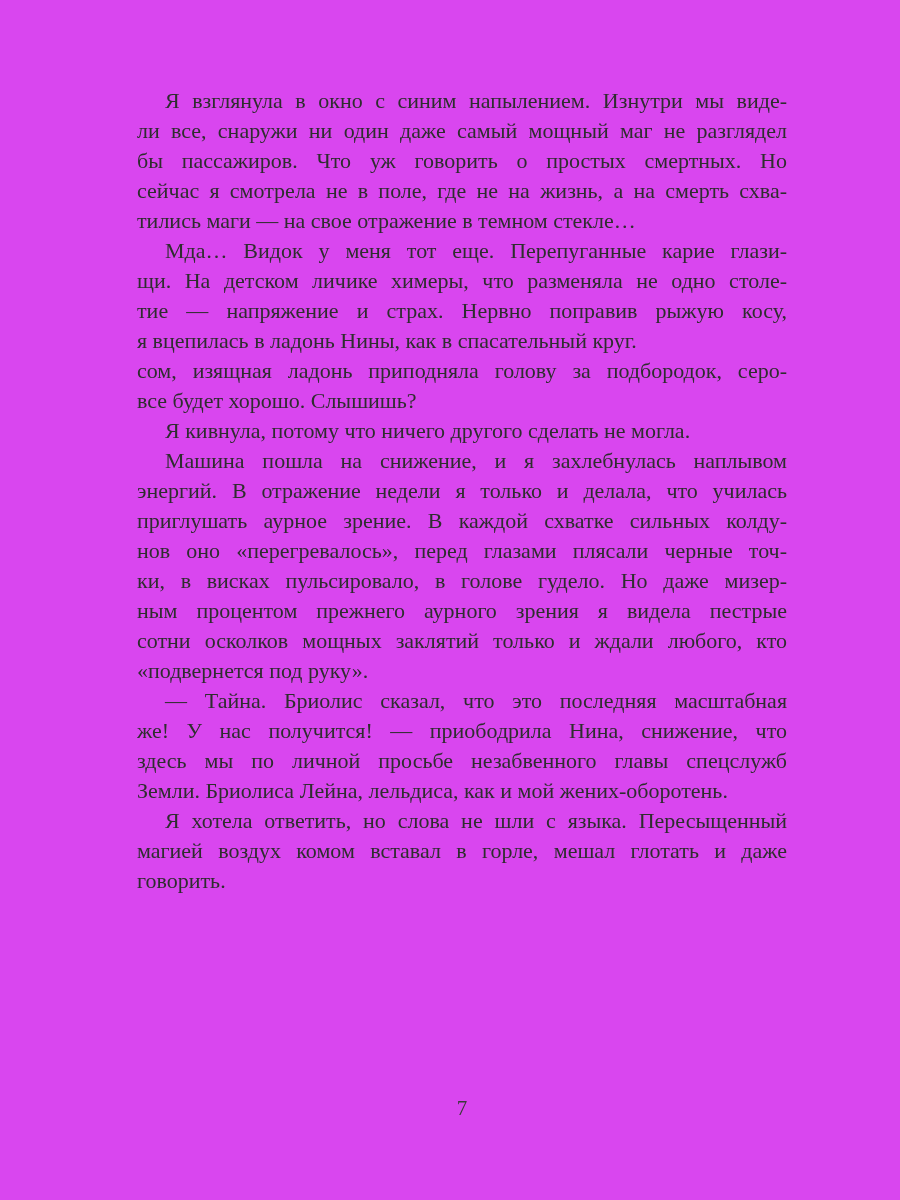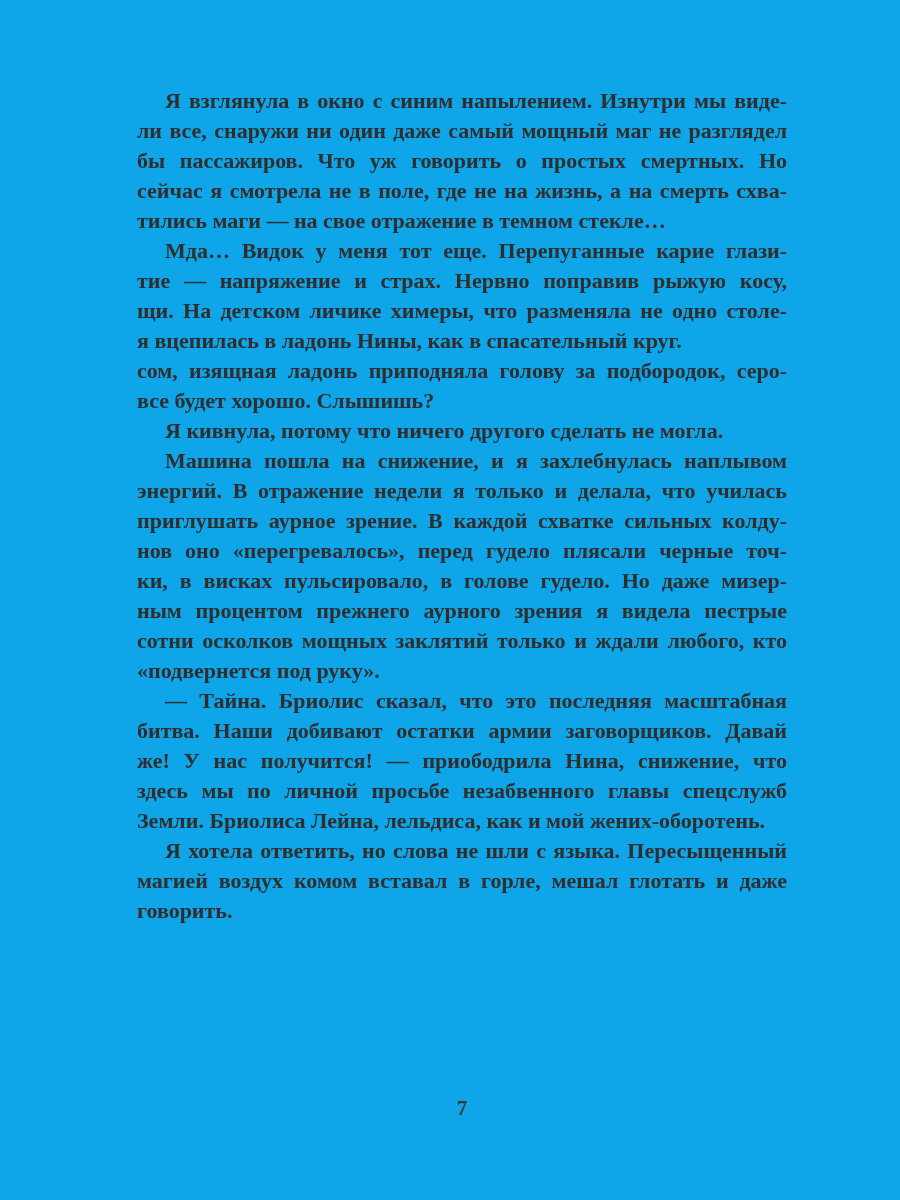--- a/index.html
+++ b/index.html
@@ -10,22 +10,21 @@
     width: 900px;
     height: 1200px;
     background: #fdfdfd;
     font-family: "Liberation Serif", "DejaVu Serif", serif;
     position: relative;
     overflow: hidden;
   }
   .page {
     position: absolute;
     inset: 0;
-    background: #0ea5e9;
-    font-weight: bold;
+    background: #d946ef;
   }
   .text-block {
     position: absolute;
     left: 137px;
     top: 86px;
     width: 650px;
     color: #2e2e2e;
     font-size: 22px;
     line-height: 30px;
   }
@@ -67,49 +66,48 @@
     <div class="paragraph">
       <div class="line indent">Я взглянула в окно с синим напылением. Изнутри мы виде-</div>
       <div class="line">ли все, снаружи ни один даже самый мощный маг не разглядел</div>
       <div class="line">бы пассажиров. Что уж говорить о простых смертных. Но</div>
       <div class="line">сейчас я смотрела не в поле, где не на жизнь, а на смерть схва-</div>
       <div class="line last">тились маги — на свое отражение в темном стекле…</div>
     </div>
 
     <div class="paragraph">
       <div class="line indent">Мда… Видок у меня тот еще. Перепуганные карие глази-</div>
+      <div class="line">щи. На детском личике химеры, что разменяла не одно столе-</div>
       <div class="line">тие — напряжение и страх. Нервно поправив рыжую косу,</div>
-      <div class="line">щи. На детском личике химеры, что разменяла не одно столе-</div>
       <div class="line last">я вцепилась в ладонь Нины, как в спасательный круг.</div>
     </div>
 
 
     <div class="paragraph">
       <div class="line">сом, изящная ладонь приподняла голову за подбородок, серо-</div>
       <div class="line last">все будет хорошо. Слышишь?</div>
     </div>
 
     <div class="paragraph">
       <div class="line indent last">Я кивнула, потому что ничего другого сделать не могла.</div>
     </div>
 
     <div class="paragraph">
       <div class="line indent">Машина пошла на снижение, и я захлебнулась наплывом</div>
       <div class="line">энергий. В отражение недели я только и делала, что училась</div>
       <div class="line">приглушать аурное зрение. В каждой схватке сильных колду-</div>
-      <div class="line">нов оно «перегревалось», перед гудело плясали черные точ-</div>
+      <div class="line">нов оно «перегревалось», перед глазами плясали черные точ-</div>
       <div class="line">ки, в висках пульсировало, в голове гудело. Но даже мизер-</div>
       <div class="line">ным процентом прежнего аурного зрения я видела пестрые</div>
       <div class="line">сотни осколков мощных заклятий только и ждали любого, кто</div>
       <div class="line last">«подвернется под руку».</div>
     </div>
 
     <div class="paragraph">
       <div class="line indent">— Тайна. Бриолис сказал, что это последняя масштабная</div>
-      <div class="line">битва. Наши добивают остатки армии заговорщиков. Давай</div>
       <div class="line">же! У нас получится! — приободрила Нина, снижение, что</div>
       <div class="line">здесь мы по личной просьбе незабвенного главы спецслужб</div>
       <div class="line last">Земли. Бриолиса Лейна, лельдиса, как и мой жених-оборотень.</div>
     </div>
 
     <div class="paragraph">
       <div class="line indent">Я хотела ответить, но слова не шли с языка. Пересыщенный</div>
       <div class="line">магией воздух комом вставал в горле, мешал глотать и даже</div>
       <div class="line last">говорить.</div>
     </div>

